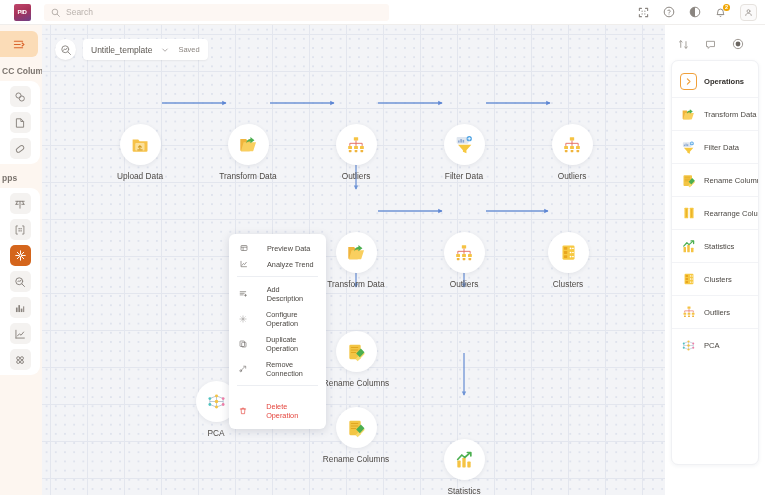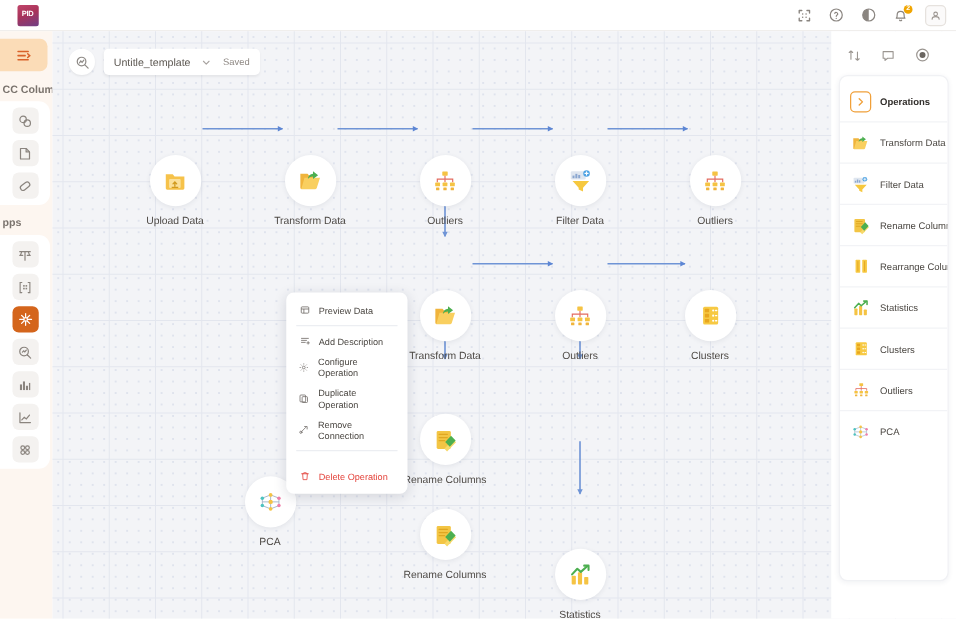--- a/index.html
+++ b/index.html
@@ -114,21 +114,21 @@
   
   .edges { position: absolute; inset: 0; pointer-events: none; }
 
   
   .ctx-menu {
     position: absolute; top: 209px; left: 187px; width: 97px;
     background: #ffffff; border-radius: 6px; padding: 6px 0;
     box-shadow: 0 2px 10px rgba(30,35,60,.15); z-index: 40;
   }
   .ctx-item {
-    display: flex; align-items: center; gap: 7px; padding: 3.5px 10px;
+    display: flex; align-items: center; gap: 19px; padding: 3.5px 10px;
     font-size: 7.3px; color: #4b4742; cursor: pointer;
   }
   .ctx-item .cico { width: 9px; display:flex; align-items:center; justify-content:center; color:#6f6a66; }
   .ctx-sep { height: 1px; background: #eceef2; margin: 4px 8px; }
   .ctx-item.danger { color: #e4443c; margin-top: 12px; }
   .ctx-item.danger .cico { color: #e4443c; }
 
   
   .rpanel {
     position: absolute; top: 25px; right: 0; width: 100px; height: 470px;
@@ -163,20 +163,29 @@
   svg { display: block; }
 </style>
 </head>
 <body>
 
 <div class="app">
 
   <div class="topbar">
     <div class="logo-wrap">
       <div class="logo">PID</div>
+    </div>
+    <div class="search-box">
+      <span>
+        <svg width="9" height="9" viewBox="0 0 16 16" fill="none" stroke="#b5aea9" stroke-width="1.7">
+          <circle cx="7" cy="7" r="5"></circle>
+            <line x1="11" y1="11" x2="15" y2="15" stroke-linecap="round"></line>
+        </svg>
+      </span>
+      <span class="search-ph">Search</span>
     </div>
 
     <div class="top-right">
       <span class="ticon">
         <svg width="11" height="11" viewBox="0 0 16 16" fill="none" stroke="#8a8580" stroke-width="1.6" stroke-linecap="round">
           <path d="M2 2h3M2 2v3M14 2h-3M14 2v3M2 14h3M2 14v-3M14 14h-3M14 14v-3"></path>
           <circle cx="6" cy="6" r="0.9" fill="#8a8580" stroke="none"></circle>
           <circle cx="10" cy="6" r="0.9" fill="#8a8580" stroke="none"></circle>
           <circle cx="6" cy="10" r="0.9" fill="#8a8580" stroke="none"></circle>
           <circle cx="10" cy="10" r="0.9" fill="#8a8580" stroke="none"></circle>
@@ -519,20 +528,29 @@
     <div class="ctx-menu">
       <div class="ctx-item">
         <span class="cico">
           <svg width="8" height="8" viewBox="0 0 16 16" fill="none" stroke="#6f6a66" stroke-width="1.3">
             <rect x="2" y="3" width="12" height="10" rx="1.4"></rect>
               <path d="M2 6.4h12M6.2 6.4V13"></path>
           </svg>
         </span>
         <span>Preview Data</span>
       </div>
+      <div class="ctx-item">
+        <span class="cico">
+          <svg width="8" height="8" viewBox="0 0 16 16" fill="none" stroke="#6f6a66" stroke-width="1.3" stroke-linecap="round">
+            <path d="M2 2.6v10.8h11"></path>
+              <path d="M4 10.6l3-3.6 2.2 2 3.4-4.4"></path>
+          </svg>
+        </span>
+        <span>Analyze Trend</span>
+      </div>
       <div class="ctx-sep"></div>
       <div class="ctx-item">
         <span class="cico">
           <svg width="8" height="8" viewBox="0 0 16 16" fill="none" stroke="#6f6a66" stroke-width="1.3" stroke-linecap="round">
             <path d="M2.4 3.4h11M2.4 6.6h8M2.4 9.8h6"></path>
               <path d="M11 10.6h4M13 8.6v4"></path>
           </svg>
         </span>
         <span>Add Description</span>
       </div>

